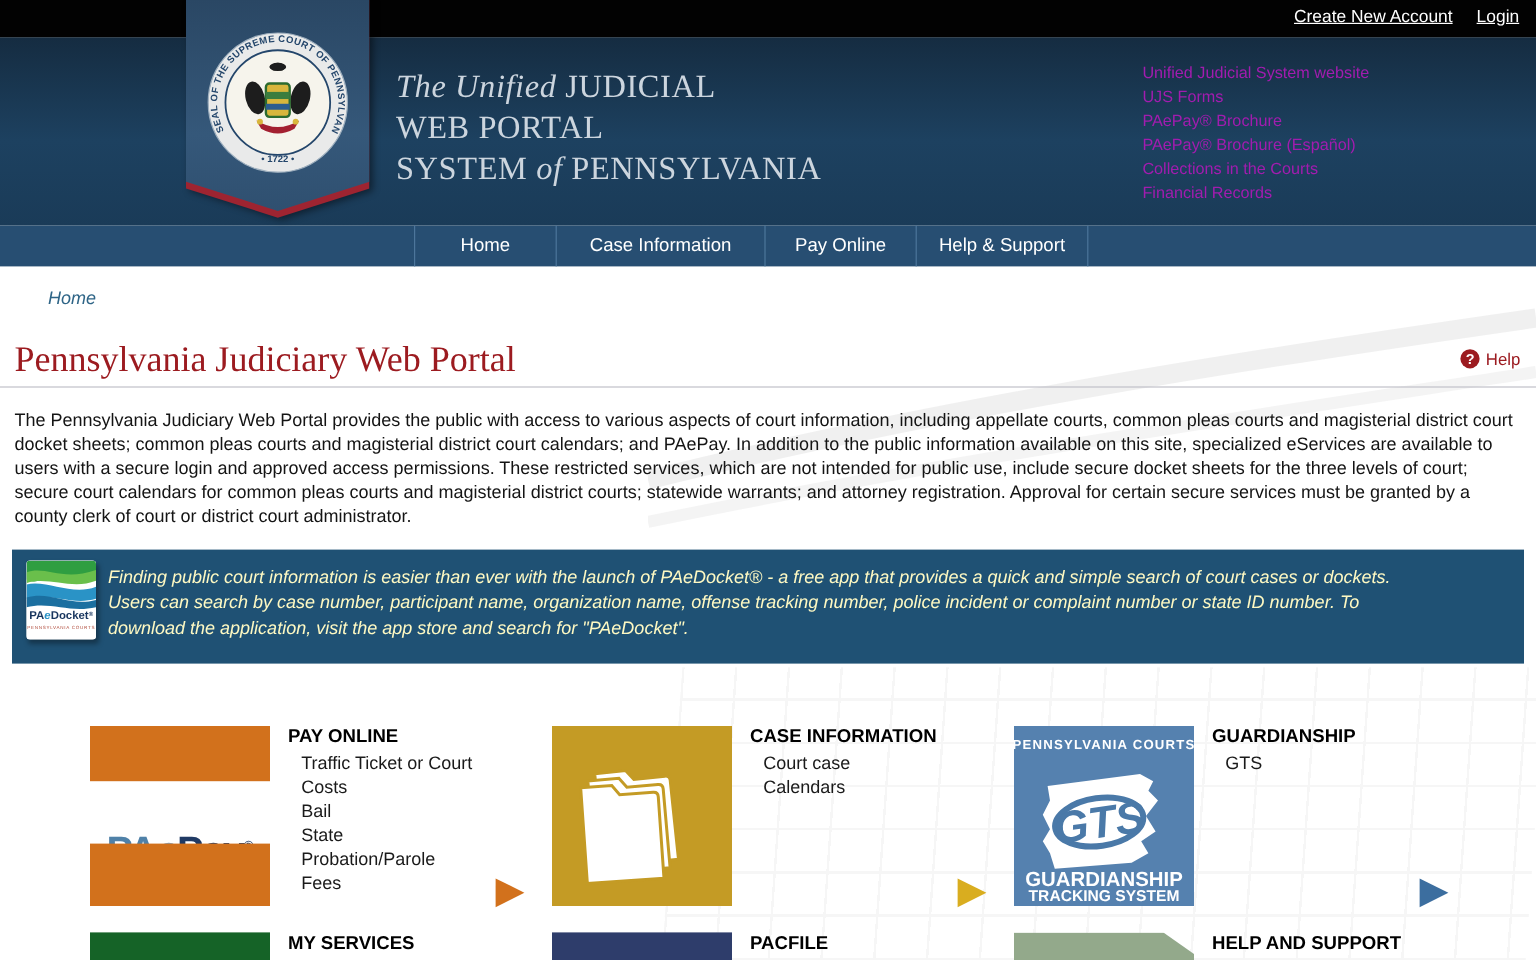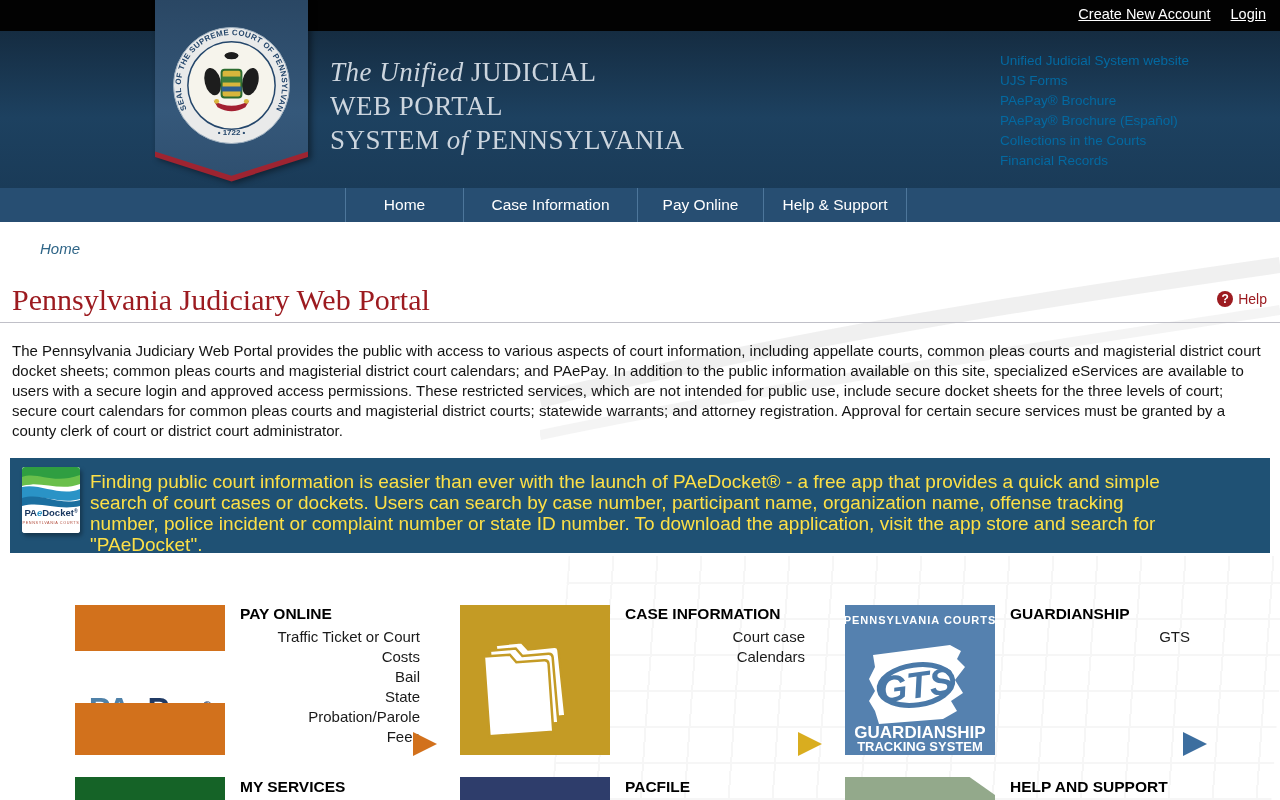--- a/index.html
+++ b/index.html
@@ -24,22 +24,22 @@
                   background:linear-gradient(180deg,#2a4764 0%,#35587a 60%,#2e4e6e 100%);
                   clip-path:polygon(0 0,100% 0,100% 81%,50% 94%,0 81%); }
   .seal { position:absolute; left:17px; top:26px; }
 
   .header-title { position:absolute; left:330px; top:55px; z-index:4;
                   font-family:"Liberation Serif","DejaVu Serif",serif;
                   color:#ccd5de; font-size:27px; line-height:34px; letter-spacing:.5px; }
   .header-title .it { font-style:italic; }
 
   .header-links { position:absolute; left:952px; top:51px; z-index:4; }
-  .header-links a { display:block; color:#0369a1; font-size:13.5px; line-height:20px;
-                    text-decoration:none; cursor:pointer;margin-left:48px; }
+  .header-links a { display:block; color:#a21caf; font-size:13.5px; line-height:20px;
+                    text-decoration:none; cursor:pointer; }
 
   
   .nav { position:absolute; top:188px; left:0; width:1280px; height:34px; background:#274e72; z-index:2; }
   .nav-inner { position:absolute; left:345px; top:0; height:34px; display:flex; }
   .nav-item { display:flex; align-items:center; justify-content:center; color:#fff;
               font-size:15.5px; border-left:1px solid #4d769b; cursor:pointer; }
   .nav-item:nth-child(1){ width:118px; } .nav-item:nth-child(2){ width:174px; }
   .nav-item:nth-child(3){ width:126px; } .nav-item:nth-child(4){ width:144px; border-right:1px solid #4d769b; }
 
   
@@ -63,30 +63,30 @@
   .help a { color:#9c1b20; font-size:14px; cursor:pointer; }
   .title-rule { position:absolute; top:322px; left:0; width:1280px; height:1px; background:#c0c0c8; z-index:1; }
 
   .intro { position:absolute; left:12px; top:341px; width:1256px; z-index:1;
            font-size:15px; line-height:20px; color:#141414; }
 
   
   .banner { position:absolute; left:10px; top:458px; width:1260px; height:95px; background:#1f5174; z-index:1; }
   .banner-icon { position:absolute; left:12px; top:9px; width:58px; height:66px; background:#fff;
                  border-radius:3px; box-shadow:2px 3px 4px rgba(0,0,0,.35); overflow:hidden; cursor:pointer; }
-  .banner-text { position:absolute; left:80px; top:13px; width:1078px; color:#fde047;
-                 font-size:19px; line-height:21px; }
+  .banner-text { position:absolute; left:80px; top:13px; width:1078px; color:#fef9c3;
+                 font-size:15px; line-height:21px;font-style:italic; }
 
   
   .svc { position:absolute; top:605px; width:370px; height:150px; z-index:1; }
   .svc1 { left:75px; } .svc2 { left:460px; } .svc3 { left:845px; }
   .svc-logo { position:absolute; left:0; top:0; width:150px; height:150px; cursor:pointer; }
   .svc-body { position:absolute; left:165px; top:0; width:180px; }
   .svc-h { font-size:15.5px; font-weight:bold; color:#000; }
-  .svc-links { margin-top:4px; padding-left:11px;text-align:right; }
+  .svc-links { margin-top:4px; padding-left:11px; }
   .svc-links a { display:block; color:#1a1a1a; text-decoration:none; font-size:15px;
                  line-height:20px; cursor:pointer; }
   .arrow { position:absolute; left:338px; top:127px; width:0; height:0; border-style:solid;
            border-width:12px 0 12px 24px; border-color:transparent transparent transparent currentColor;
            cursor:pointer; }
   .svc1 .arrow { color:#d2711c; } .svc2 .arrow { color:#d9ad1f; } .svc3 .arrow { color:#3c6e9f; }
 
   
   .paepay { background:#fff; }
   .paepay .bar { position:absolute; left:0; width:150px; background:#d2711c; }

